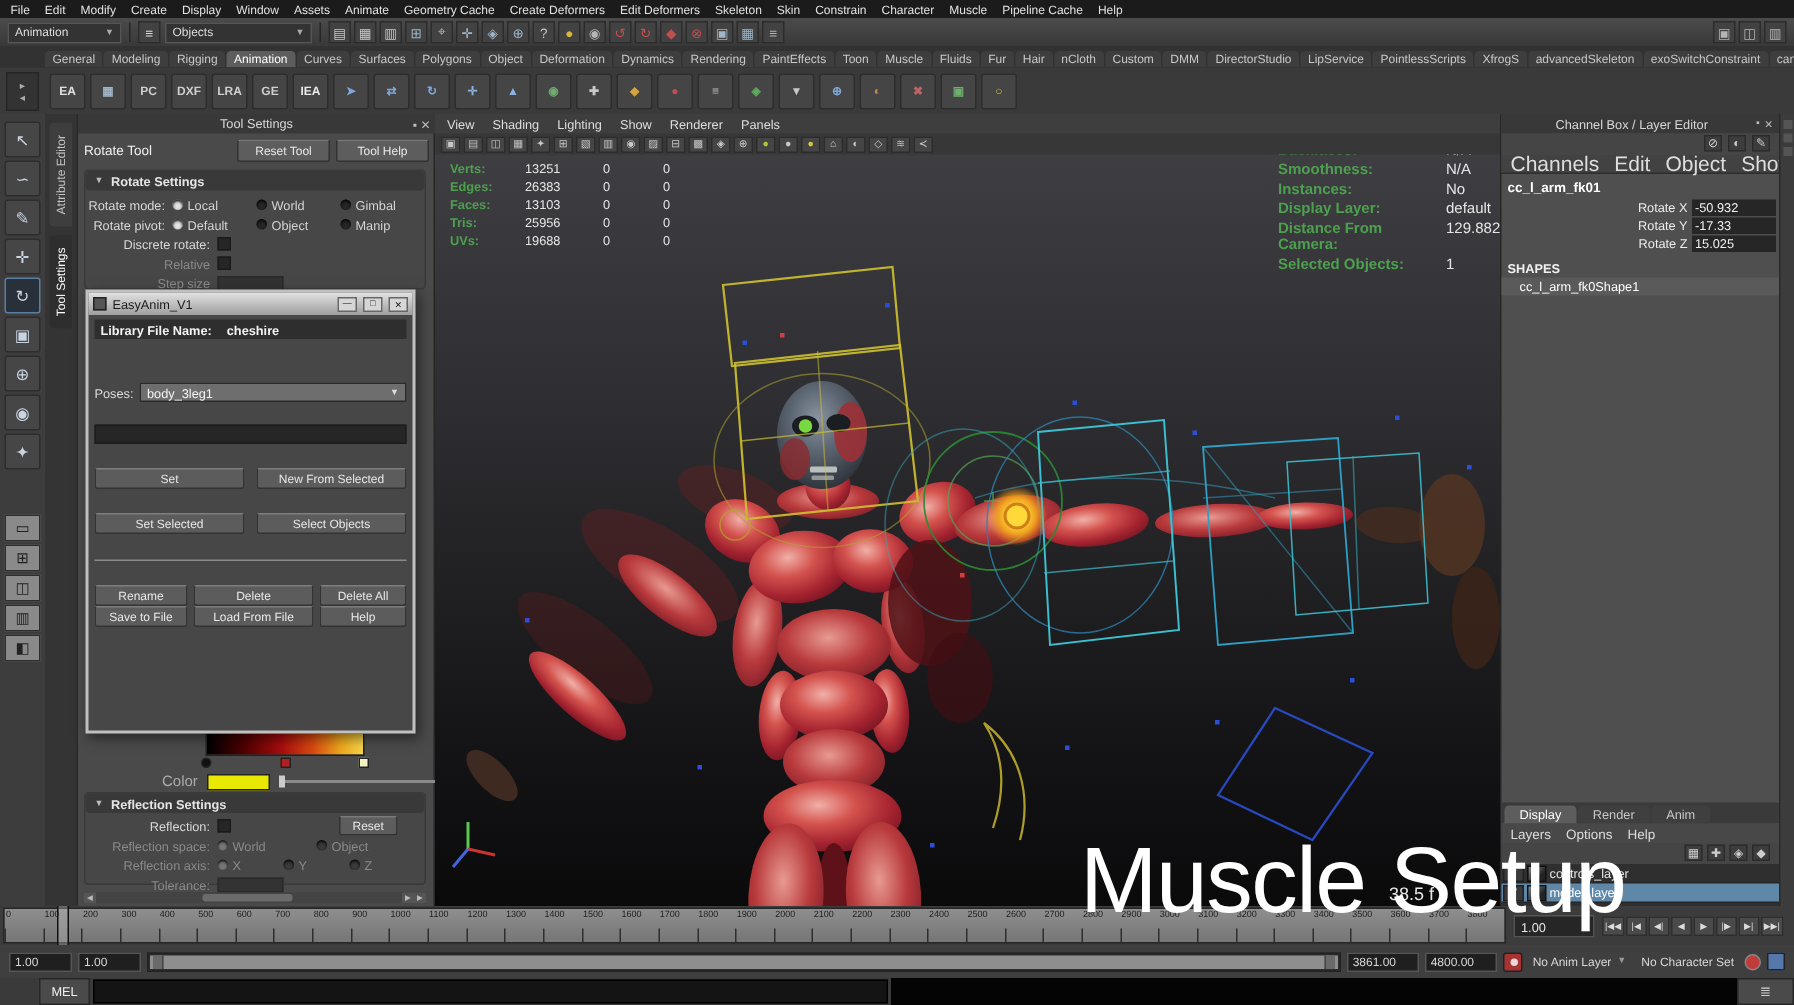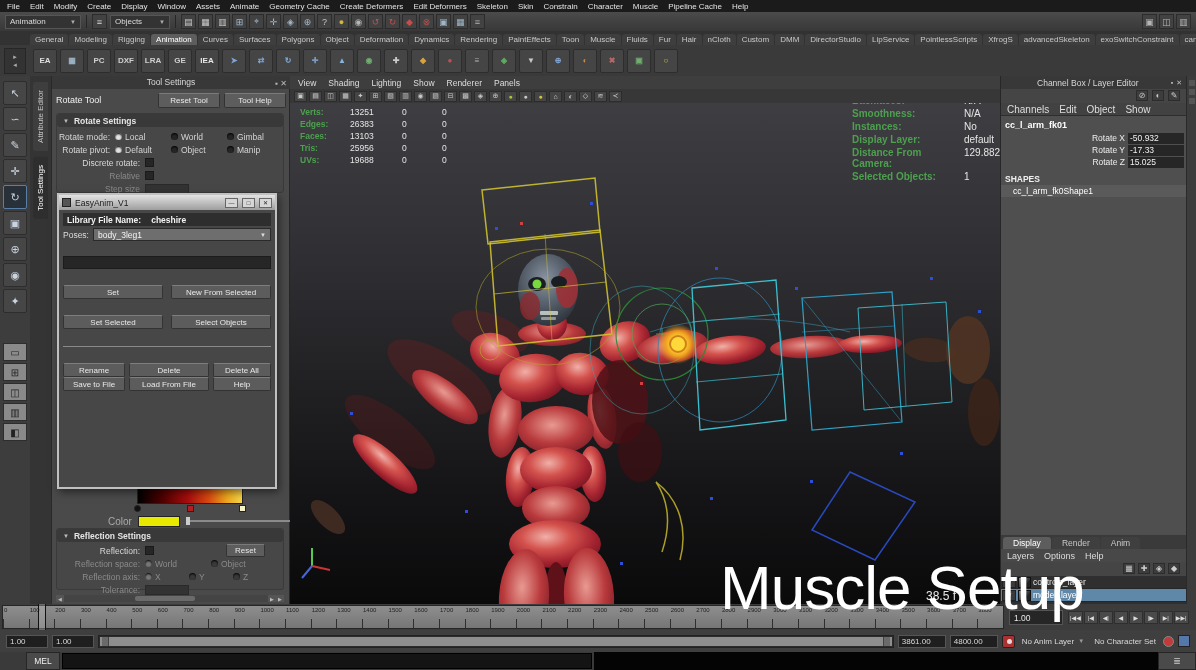--- a/index.html
+++ b/index.html
@@ -78,21 +78,21 @@
 #hscroll .hthumb{position:absolute;left:35%;width:60px;height:5px;top:1px;background:#6b6b6b;border-radius:2px}
 
 
 #easyanim{left:57px;top:117px;width:220px;height:296px;background:#474747;border:2px solid #c0c0c0;box-shadow:2px 3px 8px rgba(0,0,0,.5);z-index:20;display:flex;flex-direction:column}
 #eatitle{height:15px;background:linear-gradient(#e2e2e2,#9e9e9e);display:flex;align-items:center;gap:4px;padding:0 3px;color:#1a1a1a;font-size:8.5px}
 #eatitle .appico{width:9px;height:9px;background:#555;border:1px solid #222}
 #eatitle .sp{flex:1}
 .wbtn{width:13px;height:10px;background:#d6d6d6;border:1px solid #666;font-size:6px;color:#222;display:flex;align-items:center;justify-content:center}
 #eabody{flex:1;padding:3px 4px;display:flex;flex-direction:column;position:relative}
 #ealib{height:13px;background:#2e2e2e;display:flex;align-items:center;gap:10px;padding:0 4px;font-weight:bold;font-size:8.5px;color:#f2f2f2}
-#earowposes{margin-top:2px;display:flex;align-items:center;gap:4px;font-size:8.5px}
+#earowposes{margin-top:29px;display:flex;align-items:center;gap:4px;font-size:8.5px}
 #eaposesel{flex:1;height:13px;background:#6e6e6e;border:1px solid #2a2a2a;display:flex;align-items:center;padding:0 4px;color:#f4f4f4}
 #eaposesel .sp{flex:1}
 #ealist{margin-top:15px;height:13px;background:#262626;border:1px solid #1c1c1c}
 .earow{display:grid;gap:8px;margin-top:16px}
 .earow2{grid-template-columns:1fr 1fr}
 .earow3{grid-template-columns:62px 1fr 58px;gap:4px}
 #eadivider{margin-top:17px;height:1px;background:#8a8a8a}
 .eabtn{height:14px;background:#5c5c5c;border:1px solid #333;border-top-color:#7e7e7e;border-radius:2px;color:#e8e8e8;font-size:8px;display:flex;align-items:center;justify-content:center}
 #eafooter{margin-top:auto;font-size:8.5px;font-weight:bold;color:#f2f2f2;line-height:11px}
 
@@ -108,21 +108,21 @@
 .hudlab{color:#4da04d;font-weight:bold}
 .hudval{color:#e6e6e6}
 
 
 #channelbox{left:1000px;top:0;width:186px;height:528px;background:#4f4f4f;border-left:1px solid #272727;display:flex;flex-direction:column}
 #cbtitle{height:13px;background:#383838;display:flex;align-items:center;font-size:8.5px;color:#d8d8d8;padding:0 4px}
 #cbtitle .t{flex:1;text-align:center}
 #cbicons{height:14px;display:flex;justify-content:flex-end;gap:4px;padding:1px 6px;background:#454545}
 .cbico{width:12px;height:11px;display:flex;align-items:center;justify-content:center;font-size:8px;color:#ccc;background:#3d3d3d;border:1px solid #2c2c2c}
 #cbmenus{height:13px;display:flex;gap:10px;padding:0 6px;align-items:center;background:#424242;border-bottom:1px solid #2e2e2e}
-#cbmenus .vm{font-size:10px;color:#dedede}
+#cbmenus .vm{font-size:14px;color:#dedede}
 #cbnode{font-size:9px;font-weight:bold;color:#fff;padding:4px 4px 2px}
 .chanrow{display:flex;justify-content:flex-end;align-items:center;gap:3px;height:12px;padding-right:2px}
 .chanrow .cn{color:#ededed;font-size:8.5px}
 .chanrow .cv{width:56px;height:11px;background:#262626;color:#f0f0f0;font-size:8.5px;padding:0 2px;line-height:11px}
 #shapeslab{font-size:8.5px;font-weight:bold;color:#f0f0f0;padding:6px 4px 1px}
 #shapenode{font-size:8.5px;color:#fff;background:#5a5a5a;padding:1px 4px 1px 12px}
 #cbspacer{flex:1}
 
 
 #letabs{display:flex;gap:1px;padding-left:2px;background:#3a3a3a;height:14px;align-items:flex-end}
@@ -203,21 +203,21 @@
 
 <div id="statusline" class="abs">
   <div class="dropbox" style="width:76px">
     <span>Animation</span>
     <span class="car" style="margin-left:auto">▼</span>
   </div>
   <div class="sep"></div>
   <span style="display:flex;gap:2px">
     <span class="sicon">≡</span>
   </span>
-  <div class="dropbox" style="width:60px">
+  <div class="dropbox" style="width:98px">
     <span>Objects</span>
     <span class="car" style="margin-left:auto">▼</span>
   </div>
   <div class="sep"></div>
   <span style="display:flex;gap:2px">
 
   <span class="sicon" style="color: rgb(200, 200, 200);">▤</span>
       <span class="sicon" style="color: rgb(200, 200, 200);">▦</span>
       <span class="sicon" style="color: rgb(200, 200, 200);">▥</span>
       <span class="sicon" style="color: rgb(159, 183, 201);">⊞</span>

